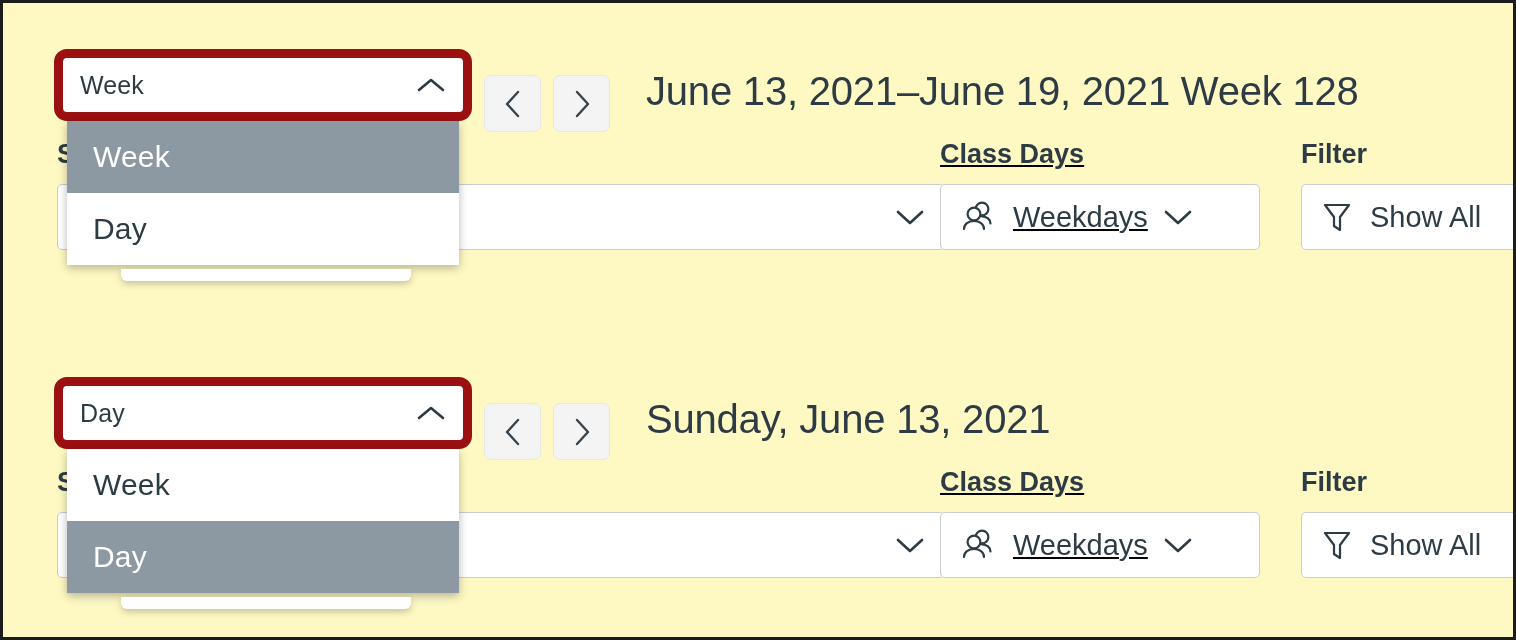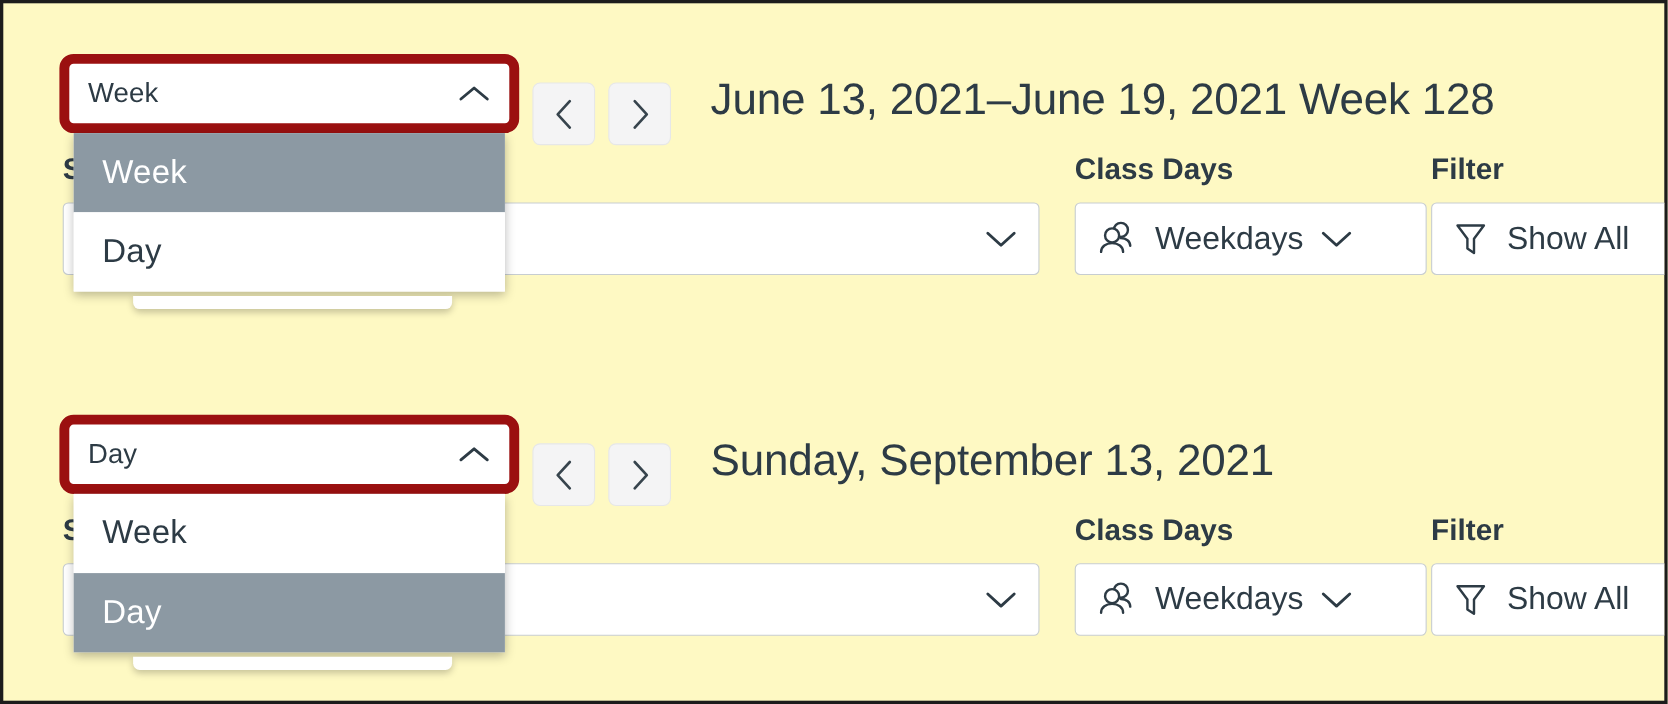--- a/index.html
+++ b/index.html
@@ -152,21 +152,21 @@
   .control-group { position: absolute; top: 0; }
   .control-label {
     font-size: 27px;
     font-weight: bold;
     color: #2d3b45;
     margin-bottom: 14px;
     white-space: nowrap;
   }
 
   .group-student { left: 54px;   width: 888px; }
-  .group-days    { left: 974px;  width: 320px; }
+  .group-days    { left: 937px;  width: 320px; text-decoration: underline; }
   .group-filter  { left: 1298px; width: 300px; }
 
   
   .control-field {
     height: 66px;
     background: #ffffff;
     border: 1px solid #c7cdd1;
     border-radius: 5px;
     display: flex;
     align-items: center;
@@ -327,21 +327,21 @@
             <path d="M16 3 L5 15 L16 27" fill="none" stroke="#37444d" stroke-width="2.4" stroke-linecap="round" stroke-linejoin="round"></path>
           </svg>
         </div>
         <div class="nav-button">
           <svg width="22" height="30" viewBox="0 0 22 30">
             <path d="M6 3 L17 15 L6 27" fill="none" stroke="#37444d" stroke-width="2.4" stroke-linecap="round" stroke-linejoin="round"></path>
           </svg>
         </div>
       </div>
 
-      <div class="date-title">Sunday, September 13, 2021</div>
+      <div class="date-title">Sunday, June 13, 2021</div>
     </div>
 
     <div class="controls-row">
 
       <div class="control-group group-student">
         <div class="control-label">Student</div>
         <div class="control-field student-field">
           <span class="field-placeholder">on, Student</span>
           <span class="field-caret student-caret">
             <svg width="32" height="20" viewBox="0 0 32 20">

